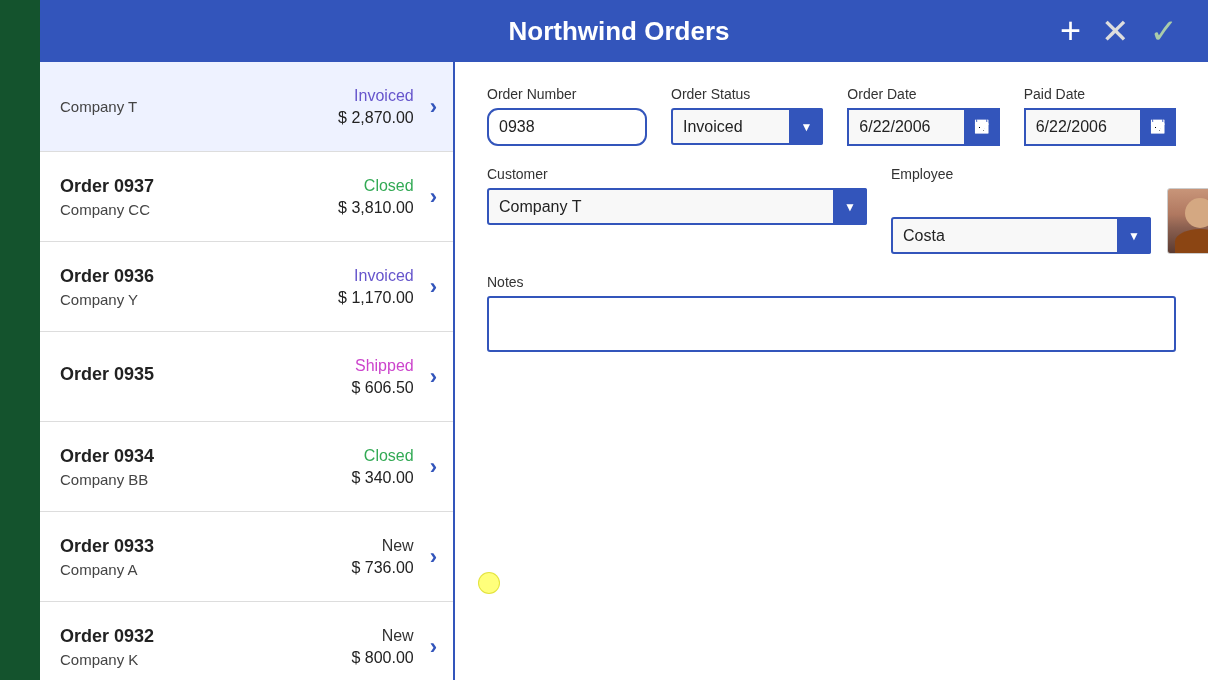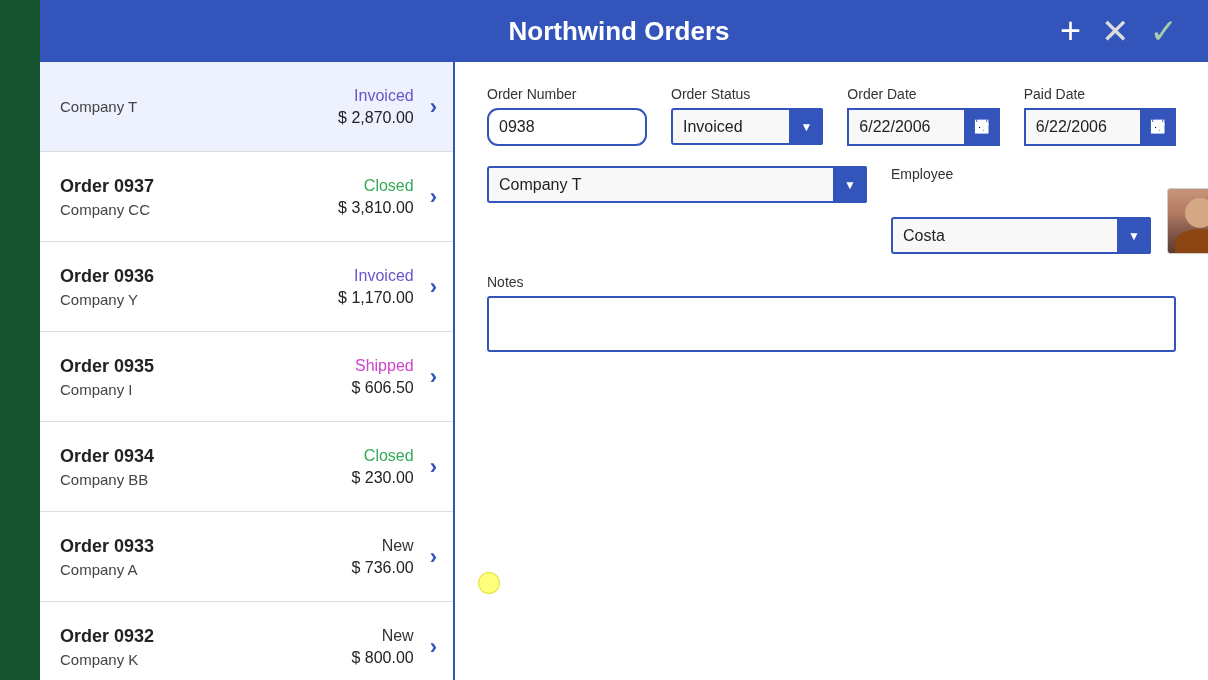--- a/index.html
+++ b/index.html
@@ -375,36 +375,35 @@
       </div>
       <div class="order-right">
         <span class="order-status status-invoiced">Invoiced</span>
         <span class="order-amount">$ 1,170.00</span>
       </div>
       <span class="order-chevron">›</span>
     </div>
         <div class="order-item">
       <div class="order-info">
         <div class="order-name">Order 0935</div>
-        <div class="order-company">Company I</div>
       </div>
       <div class="order-right">
         <span class="order-status status-shipped">Shipped</span>
         <span class="order-amount">$ 606.50</span>
       </div>
       <span class="order-chevron">›</span>
     </div>
         <div class="order-item">
       <div class="order-info">
         <div class="order-name">Order 0934</div>
         <div class="order-company">Company BB</div>
       </div>
       <div class="order-right">
         <span class="order-status status-closed">Closed</span>
-        <span class="order-amount">$ 230.00</span>
+        <span class="order-amount">$ 340.00</span>
       </div>
       <span class="order-chevron">›</span>
     </div>
         <div class="order-item">
       <div class="order-info">
         <div class="order-name">Order 0933</div>
         <div class="order-company">Company A</div>
       </div>
       <div class="order-right">
         <span class="order-status status-new">New</span>
@@ -450,20 +449,21 @@
           <label class="form-label">Paid Date</label>
           <div class="date-input-wrapper">
             <input type="text" value="6/22/2006" style="">
             <button class="date-cal-btn"></button>
           </div>
         </div>
       </div>
 
       <div class="form-row">
         <div class="form-group customer">
+          <label class="form-label">Customer</label>
           <div class="form-select-wrapper">
             <select id="customer-select" style="width:380px;"><option value="Company T">Company T</option><option value="Company CC">Company CC</option><option value="Company Y">Company Y</option><option value="Company I">Company I</option><option value="Company BB">Company BB</option><option value="Company A">Company A</option><option value="Company K">Company K</option></select>
             <div class="select-arrow"></div>
           </div>
         </div>
         <div class="form-group">
           <label class="form-label">Employee</label>
           <div class="employee-row">
             <div class="form-select-wrapper" style="width:260px;">
               <select id="employee-select" style="width:260px;"><option value="Costa">Costa</option><option value="Other Employee">Other Employee</option></select>

